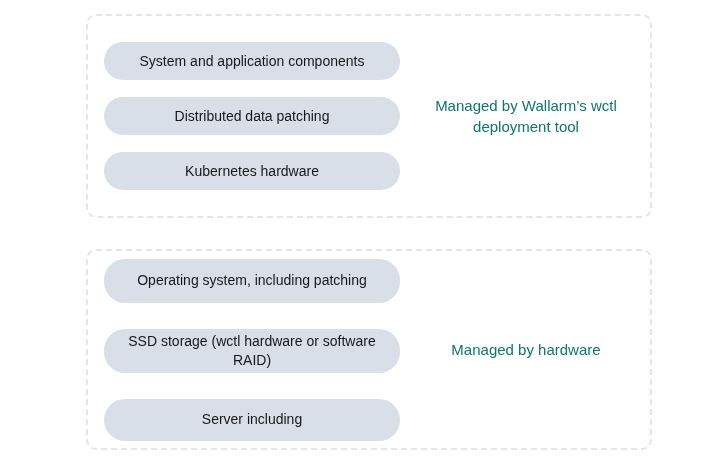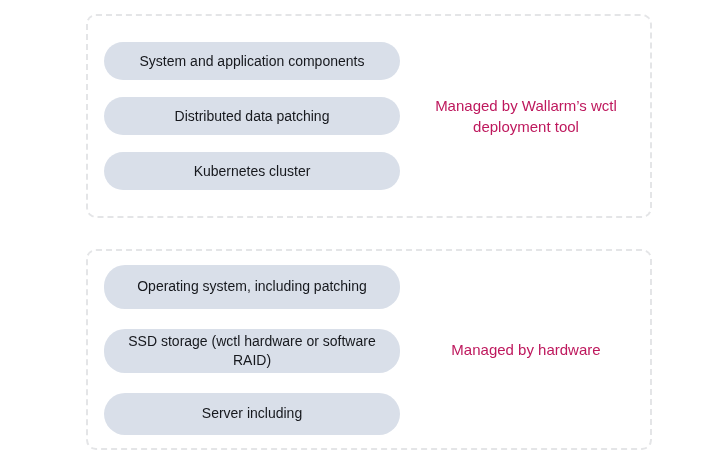--- a/index.html
+++ b/index.html
@@ -50,21 +50,21 @@
     display: flex;
     flex-direction: column;
     justify-content: center;
   }
 
   #group-managed-by-wallarm .group-items {
     gap: 17px;
   }
 
   #group-managed-by-customer .group-items {
-    gap: 20px;
+    gap: 26px;
   }
 
   .pill {
     width: 296px;
     box-sizing: border-box;
     background: #d9dfe9;
     border-radius: 19px;
     color: #16181d;
     font-size: 14px;
     line-height: 19px;
@@ -85,42 +85,42 @@
     border-radius: 21px;
   }
 
   #group-managed-by-customer .pill.tall {
     height: 44px;
   }
 
   .group-caption {
     flex: 1;
     text-align: center;
-    color: #be185d;
+    color: #0f766e;
     font-size: 15px;
     line-height: 21px;
     padding: 0 10px;
     box-sizing: border-box;
   }
 </style>
 </head>
 <body>
 
 <div id="diagram">
 
   <div class="group" id="group-managed-by-wallarm">
     <div class="group-items">
       <div class="pill">
         <span>System and application components</span>
       </div>
       <div class="pill">
         <span>Distributed data patching</span>
       </div>
       <div class="pill">
-        <span>Kubernetes cluster</span>
+        <span>Kubernetes hardware</span>
       </div>
     </div>
     <div class="group-caption">Managed by Wallarm’s wctl deployment tool</div>
   </div>
 
   <div class="group" id="group-managed-by-customer">
     <div class="group-items">
       <div class="pill tall">
         <span>Operating system, including patching</span>
       </div>

